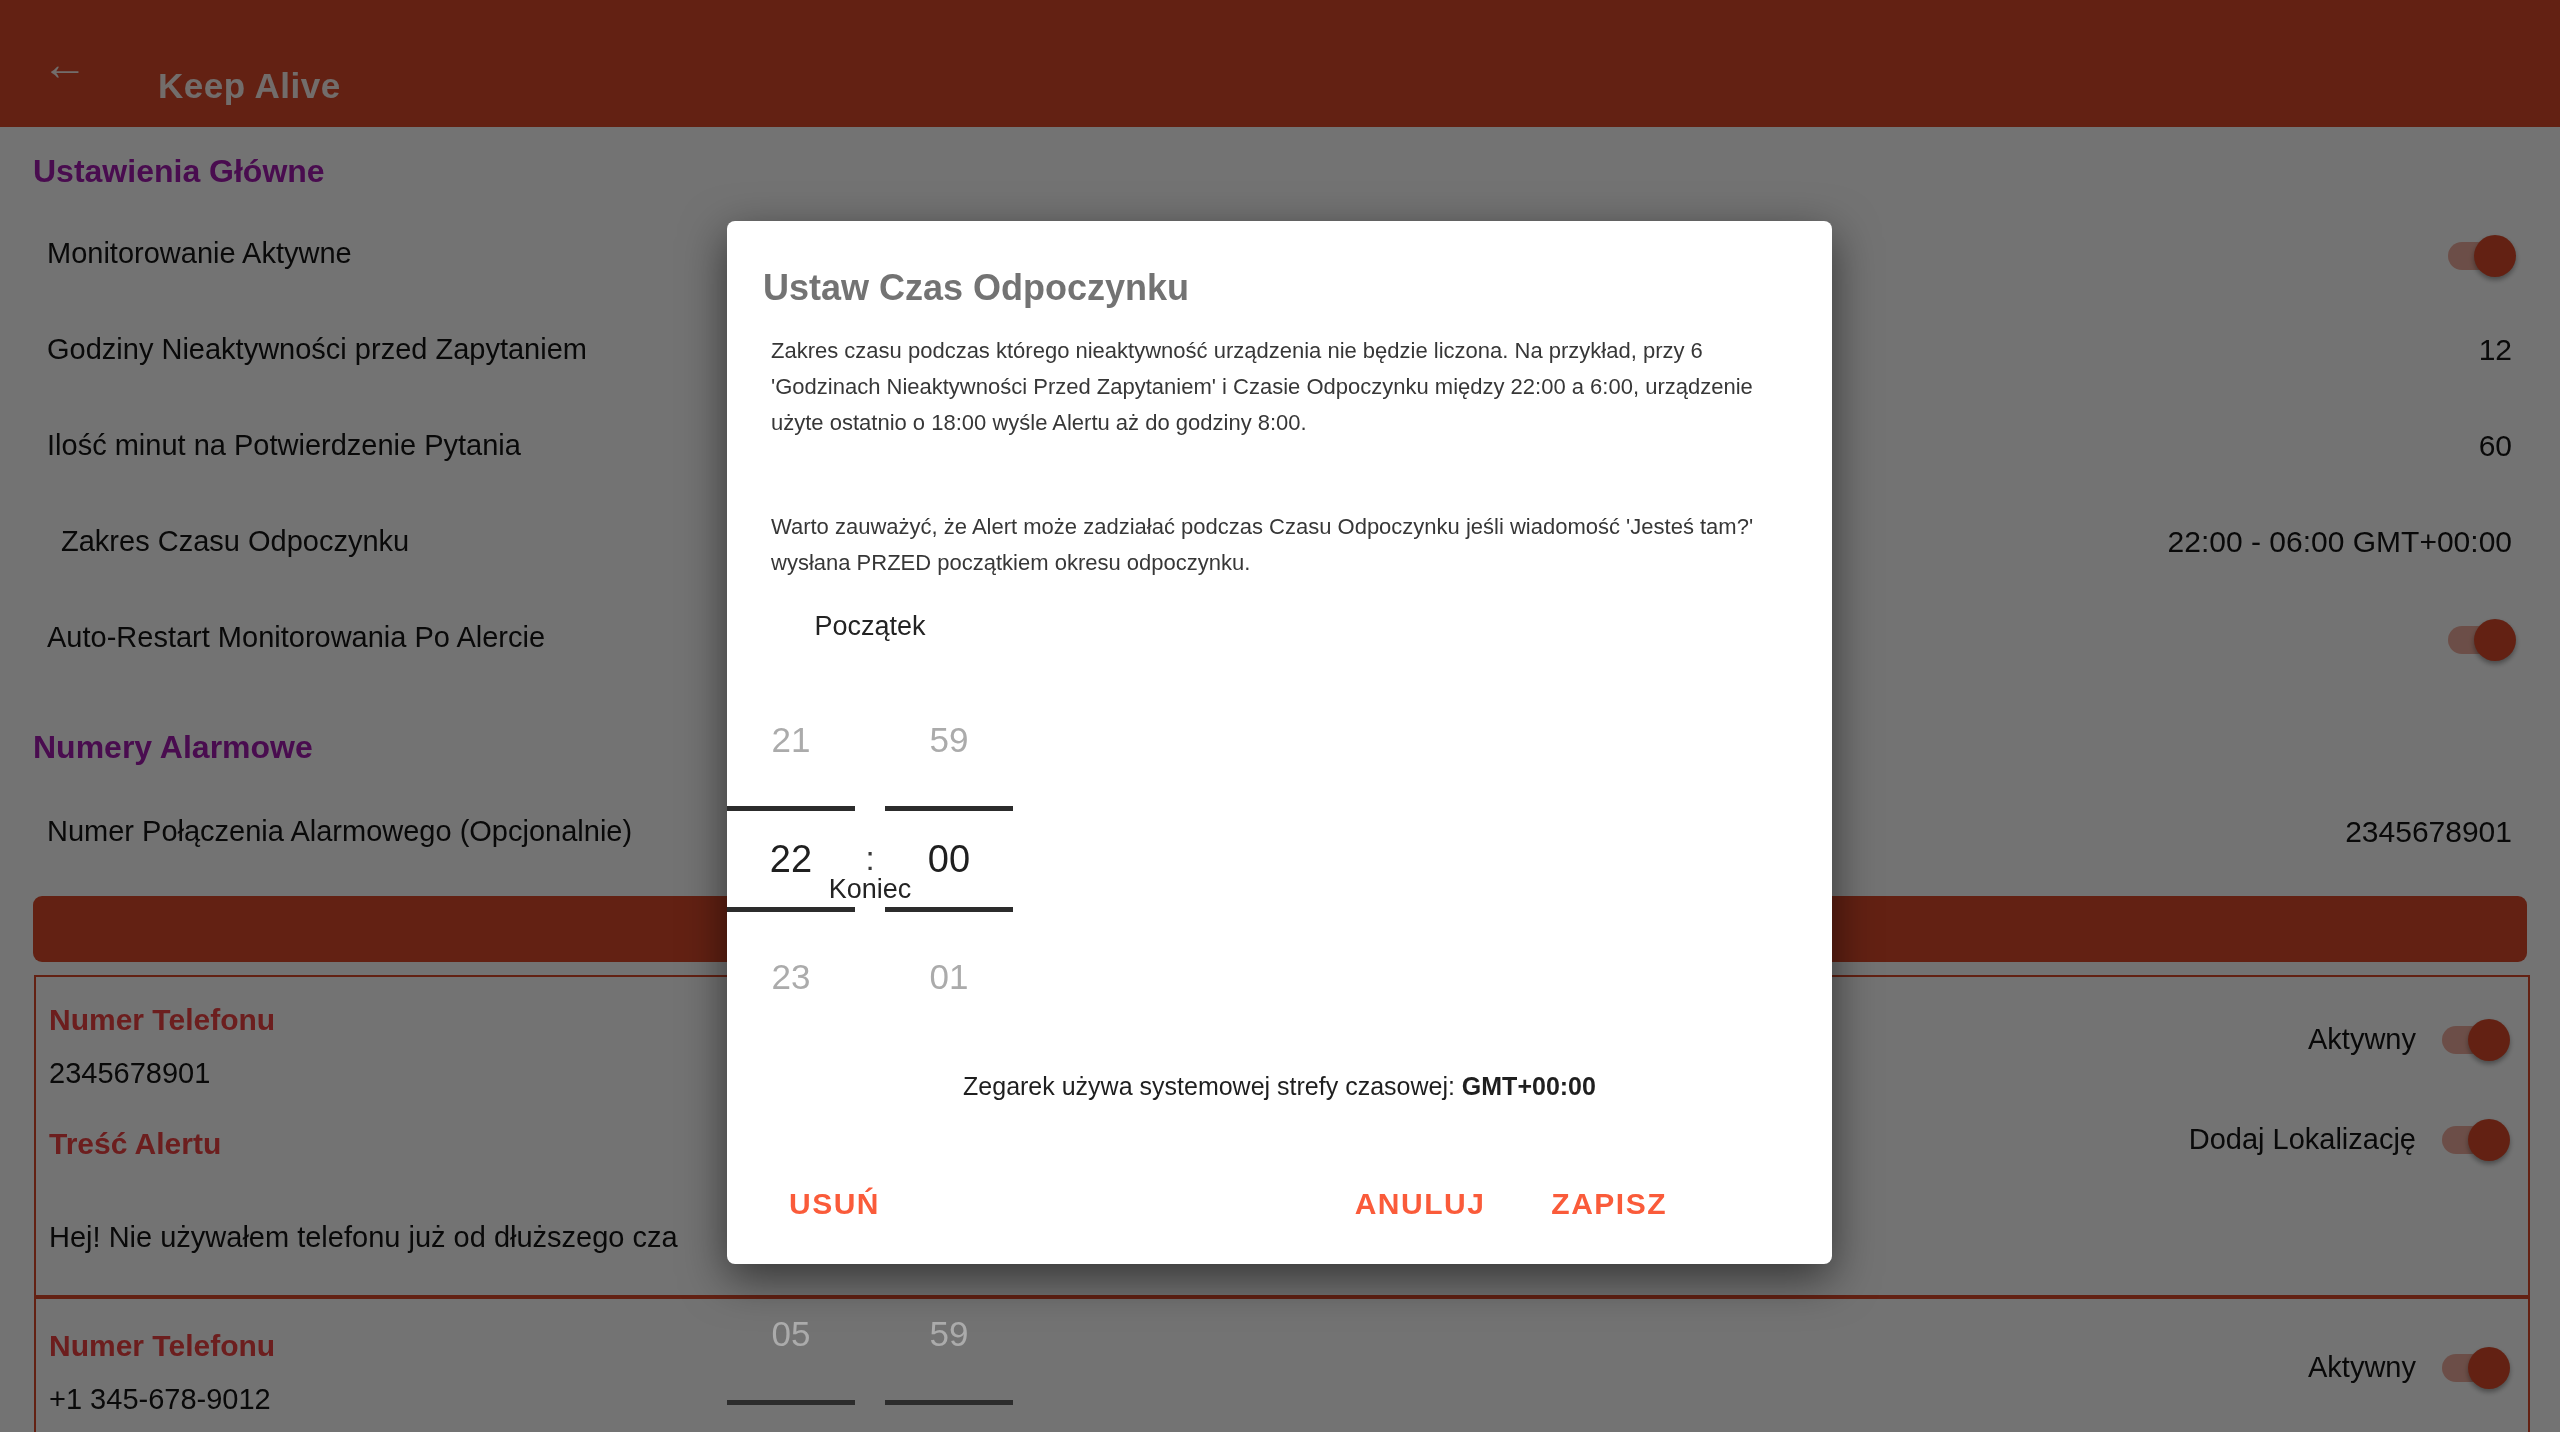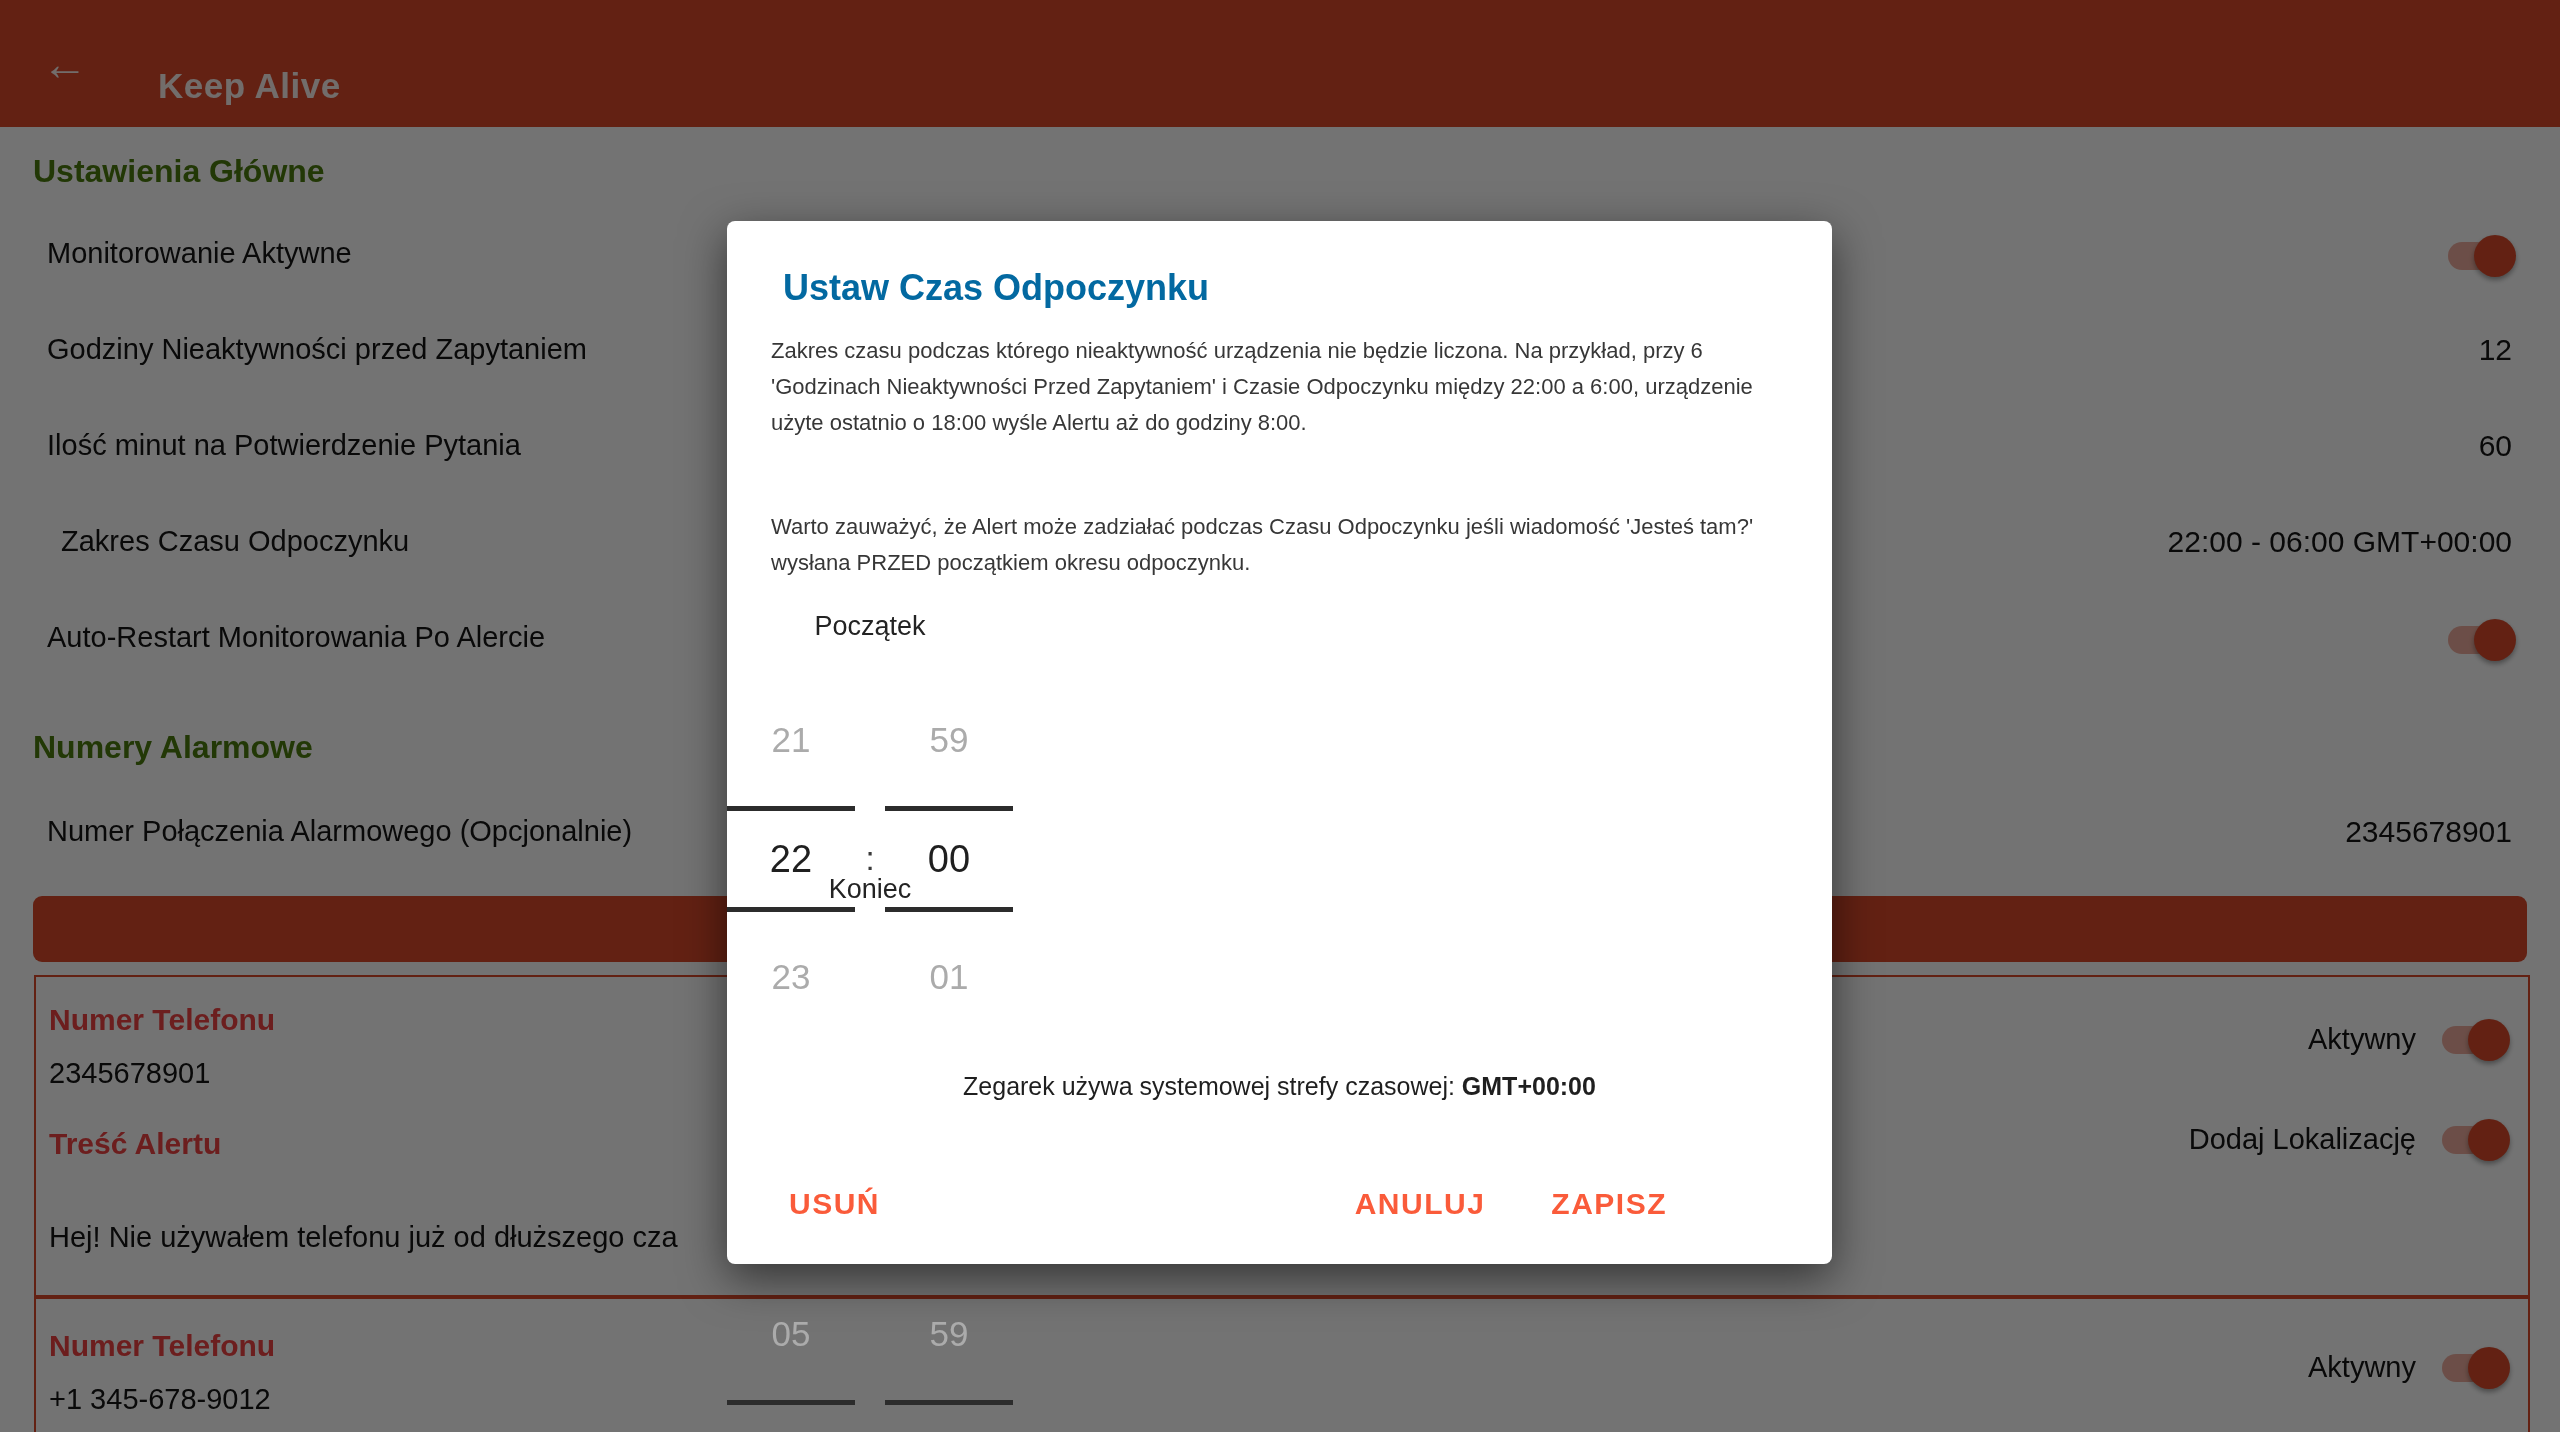--- a/index.html
+++ b/index.html
@@ -17,21 +17,21 @@
   .back-btn {
     width:130px; height:127px; display:flex; align-items:center; justify-content:center;
     color:rgba(255,255,255,0.92); font-size:46px; cursor:pointer;
   }
   .appbar-title {
     color:rgba(255,255,255,0.92); font-size:35px; font-weight:bold; margin-left:28px;
     letter-spacing:0.5px;
     margin-top:44px;
   }
   .section-header {
-    position:absolute; left:33px; color:#4d7c0f; font-size:32px; font-weight:bold;
+    position:absolute; left:33px; color:#a21caf; font-size:32px; font-weight:bold;
   }
   .row-label { position:absolute; left:47px; font-size:29px; color:#141414; }
   .row-value { position:absolute; right:48px; font-size:30px; color:#141414; }
   .switch {
     position:absolute; right:48px; width:64px; height:28px; border-radius:14px;
     background:rgba(220,75,43,0.45); cursor:pointer;
   }
   .switch .thumb {
     position:absolute; right:-4px; top:-7px; width:42px; height:42px; border-radius:50%;
     background:#DC4B2B; box-shadow:0 3px 5px rgba(0,0,0,0.35);
@@ -56,21 +56,21 @@
   .dim {
     position:absolute; inset:0; background:rgba(0,0,0,0.55); z-index:50;
   }
   
   .dialog {
     position:absolute; left:727px; top:221px; width:1105px; height:1043px;
     background:#ffffff; border-radius:8px; z-index:100;
     box-shadow:0 14px 45px rgba(0,0,0,0.55);
   }
   .dialog-title {
-    position:absolute; left:56px; top:46px; font-size:36px; font-weight:bold; color:#0369a1;
+    position:absolute; left:36px; top:46px; font-size:36px; font-weight:bold; color:#737373;
   }
   .dialog-body {
     position:absolute; left:44px; width:1022px; font-size:22px; line-height:36px; color:#373737;
   }
   .dialog-body-1 { top:112px; }
   .dialog-body-2 { top:288px; }
   .picker-labels, .picker-cols {
     position:absolute; left:0; width:1105px; display:flex; justify-content:center;flex-direction:column;
   }
   .picker-labels { top:390px; gap:232px; }

